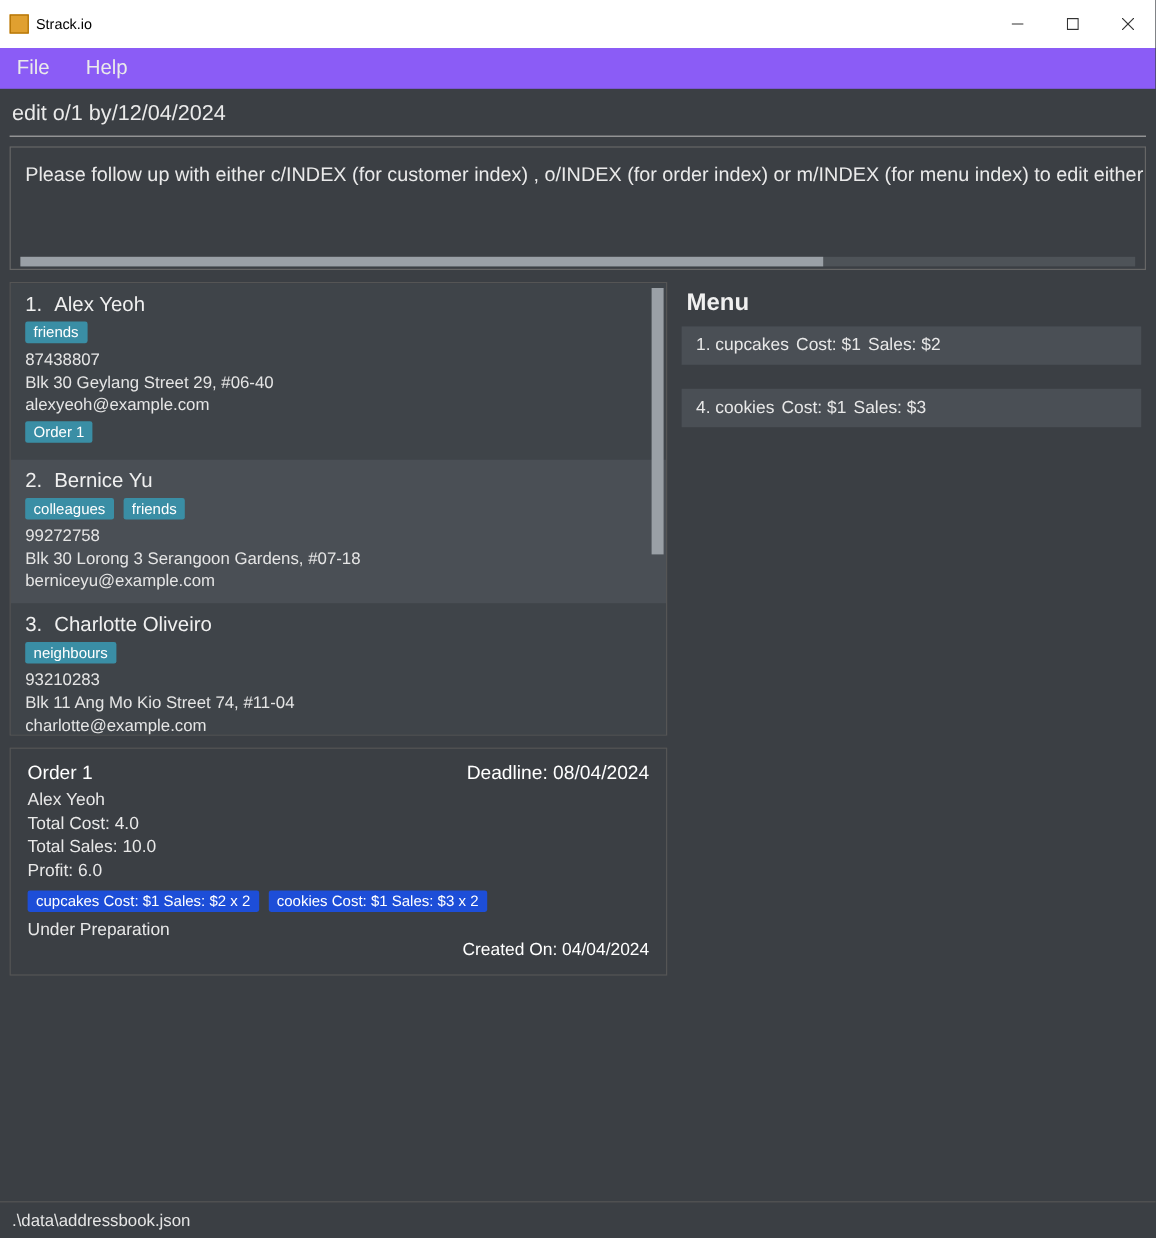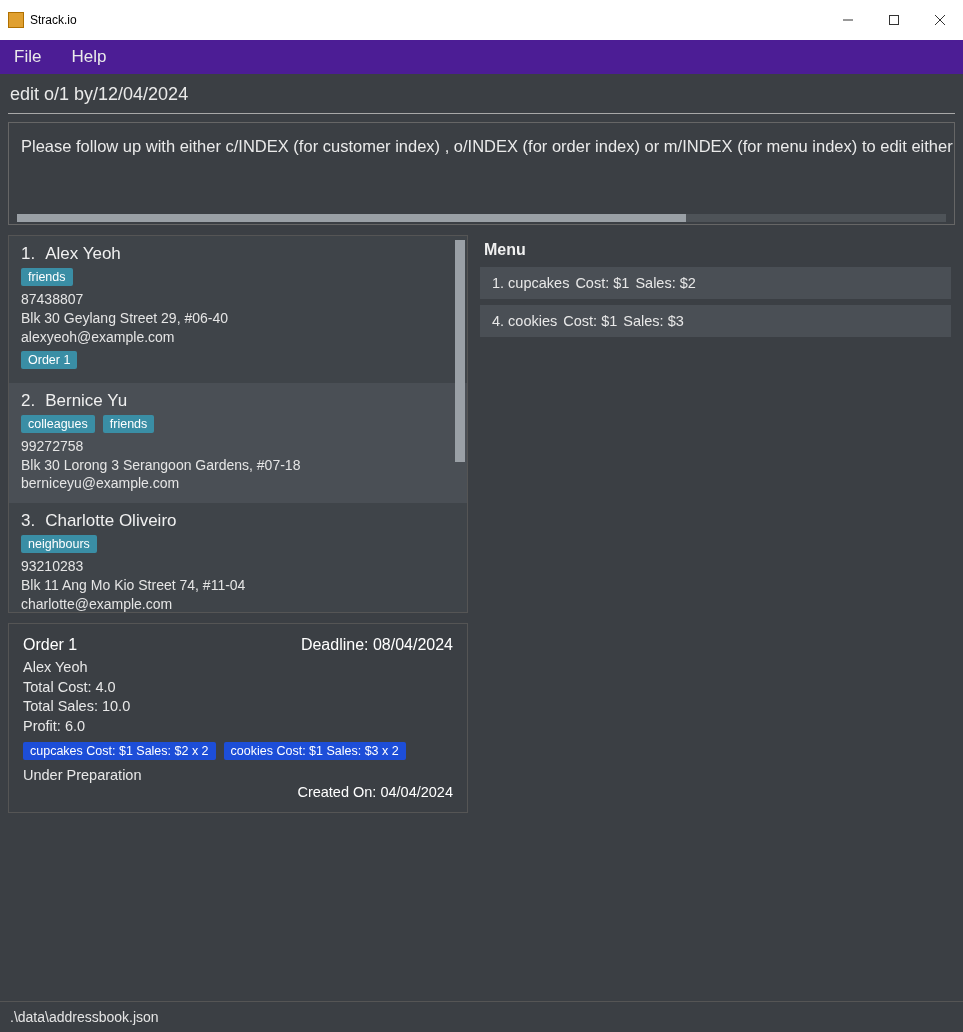--- a/index.html
+++ b/index.html
@@ -2,53 +2,53 @@
 <html><head>
 <meta charset="utf-8">
 <style>
   * { box-sizing: border-box; margin: 0; padding: 0; }
   html, body { width: 963px; height: 1032px; font-family: "Segoe UI", Arial, sans-serif; background: #3b3f44; color: #fff; overflow: hidden; }
   .titlebar { height: 40px; background: #ffffff; display: flex; align-items: center; font-size: 12px; color: #000; }
   .titlebar .app-icon { width: 16px; height: 16px; margin: 0 6px 0 8px; background: #e0a030; display:inline-block; border:1px solid #b07000;}
   .titlebar .title { flex: 1; }
   .titlebar .winbtn { width: 46px; height: 30px; display: flex; align-items: center; justify-content: center; color: #333; }
   .titlebar .winbtn svg { width: 10px; height: 10px; }
-  .menubar { height: 34px; background: #4c1d95; display: flex; align-items: center; padding: 12px 8px; gap: 18px; font-size: 17px; color: #eaeaea;}
+  .menubar { height: 34px; background: #8b5cf6; display: flex; align-items: center; padding: 12px 8px; gap: 18px; font-size: 17px; color: #eaeaea;}
   .menubar .item { padding: 4px 6px; }
   .outer { padding: 0 8px; }
   .cmdwrap { margin: 4px 0 6px 0; }
   .cmdinput { width: 100%; background: transparent; border: none; border-bottom: 1px solid #a8a8a8; color: #eaeaea; font-size: 18px; padding: 6px 2px 8px 2px; outline: none; font-family: inherit; }
   .msgpanel { border: 1px solid #666; margin: 8px 0 10px 0; height: 103px; position: relative; overflow: hidden;}
   .msgpanel .msgtext { padding: 14px 12px 0 12px; font-size: 16.5px; color: #eaeaea; white-space: nowrap; }
   .hscroll-track { position: absolute; bottom: 2px; left: 8px; right: 8px; height: 8px; background: #4e5358;}
   .hscroll-thumb { height: 100%; background: #9aa0a6; width: 72%; }
   .main { display: flex; gap: 12px; padding: 0 0 0 0; }
-  .leftcol { width: 460px; display: flex; flex-direction: column; gap: 10px;}
+  .leftcol { width: 548px; display: flex; flex-direction: column; gap: 10px;}
   .rightcol { flex: 1; }
   .personlist { height: 378px; overflow: hidden; position: relative; border:1px solid #555;}
   .personlist-inner { height:100%; overflow:hidden;}
   .vscroll-track { position:absolute; top:4px; right:2px; width:10px; height: 222px; background:#4e5358;}
   .vscroll-thumb { width:100%; height:100%; background:#9aa0a6;}
   .person-card { padding: 8px 12px 10px 12px; }
   .card-alt { background: #4a4f55; }
   .card-dim { background: #3f4449; }
   .name-line { font-size: 17px; font-weight: 500; color: #f0f0f0; margin-bottom: 4px;}
   .name-line .num { margin-right: 10px; }
   .tagrow { display: flex; gap: 8px; margin: 4px 0 4px 0; flex-wrap:wrap;}
   .tag { background: #3a8ea5; color: #fff; font-size: 12.5px; padding: 2px 7px; border-radius: 2px; }
   .tag-order { background: #3a8ea5; }
   .info-line { font-size: 14px; color: #e5e5e5; line-height: 1.35; }
   .orderpanel { height: 190px; padding: 12px 14px; border:1px solid #555; position:relative;}
   .orderhead { display:flex; justify-content:space-between; font-size:16px; margin-bottom:4px;}
   .orderhead .left { font-weight:500;}
   .ordline { font-size:14.5px; color:#e8e8e8; line-height:1.35;}
   .itemtag { background:#1d4ed8; color:#fff; font-size:12.5px; padding:2px 7px; border-radius:2px; display:inline-block;}
   .created { position:absolute; right:14px; bottom:12px; font-size:14.5px;}
-  .menutitle { font-size:16px; font-weight:600; color:#f0f0f0; margin: 0 0 8px 4px;}
-  .menulist { display:flex; flex-direction:column; gap:6px;}
+  .menutitle { font-size:20px; font-weight:600; color:#f0f0f0; margin: 0 0 8px 4px;}
+  .menulist { display:flex; flex-direction:column; gap:20px;}
   .menuitem { background:#4a4f55; padding:8px 12px; font-size:14.5px; color:#e8e8e8; display:flex; gap:6px; align-items:baseline;}
   .statusbar { position:absolute; bottom:0; left:0; right:0; height:28px; background:#3b3f44; border-top:1px solid #555; font-size:14px; color:#e5e5e5; display:flex; align-items:center; padding:15px 10px;}
   .rightpanel-wrap { padding: 6px 4px 0 0;}
   .bottom-spacer { height: 200px;}
 </style>
 </head>
 <body>
 
 <div class="titlebar">
   <span class="app-icon"></span>

